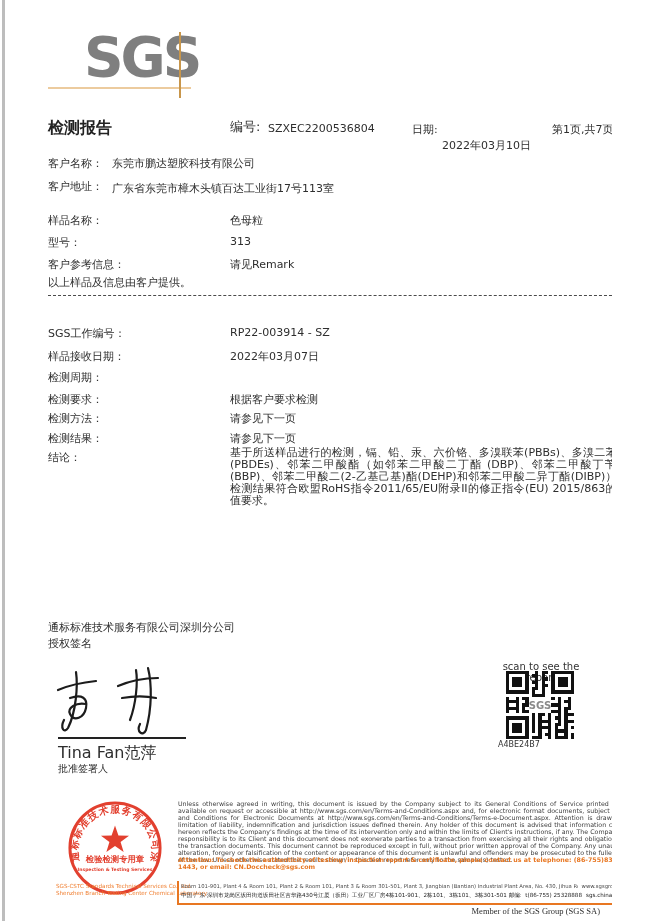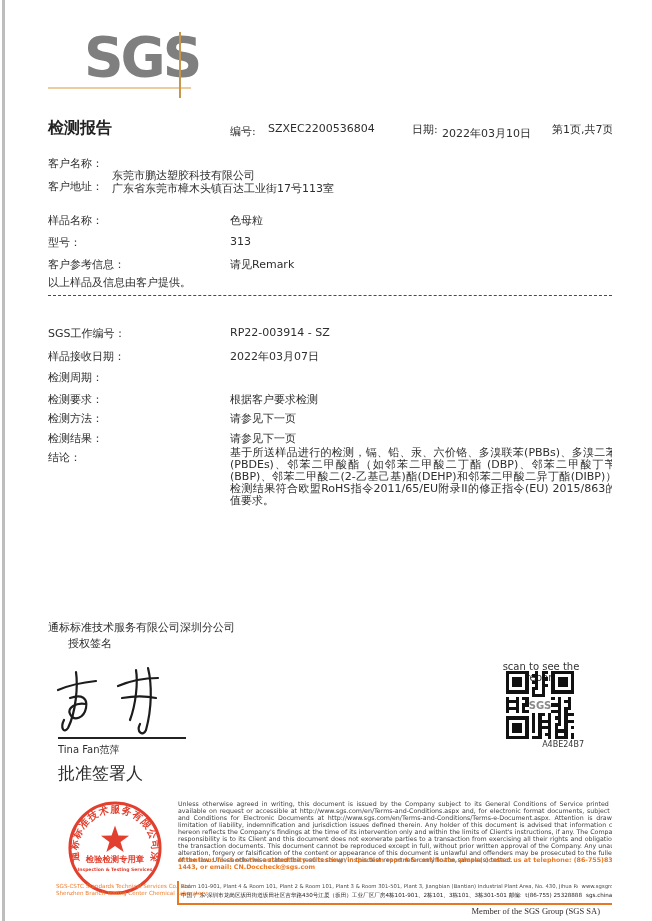--- a/index.html
+++ b/index.html
@@ -8,46 +8,46 @@
   .edge-strip{position:absolute;left:2px;top:0;width:3px;height:100%;background:#bdbdbd;}
 
   
   .logo-text{position:absolute;left:84px;top:30px;font-size:55px;line-height:55px;font-weight:bold;
              color:#7f7f7f;letter-spacing:-3px;font-family:"DejaVu Sans",sans-serif;}
   .logo-hline{position:absolute;left:48px;top:87px;width:143px;height:2px;background:#eccb9e;}
   .logo-vline{position:absolute;left:179px;top:32px;width:2px;height:66px;background:#c8964b;}
 
   .title-row{position:absolute;left:0;top:118px;width:652px;height:22px;}
   .report-title{position:absolute;left:48px;top:0;font-size:16px;font-weight:bold;color:#222;font-family:Liberation Mono, monospace;}
-  .no-label{position:absolute;left:230px;top:6px;font-size:11px;}
+  .no-label{position:absolute;left:230px;top:0;font-size:13px;}
   .no-value{position:absolute;left:268px;top:4px;font-size:11px;text-align:right;}
   .date-label{position:absolute;left:412px;top:4px;font-size:11px;}
-  .date-value{position:absolute;left:442px;top:8px;font-size:11px;}
+  .date-value{position:absolute;left:442px;top:20px;font-size:11px;}
   .page-info{position:absolute;left:552px;top:4px;font-size:11px;}
 
   .lbl{position:absolute;left:48px;font-size:11px;white-space:nowrap;}
   .val{position:absolute;font-size:11px;white-space:nowrap;}
   .val-near{left:112px;}
   .val-col{left:230px;}
 
   .dashed-sep{position:absolute;left:48px;top:295px;width:574px;border-top:1.5px dashed #4a4a4a;}
 
   .conclusion{position:absolute;left:230px;top:447px;width:398px;font-size:11px;line-height:12px;
               color:#2e2e2e;text-align:justify;}
 
   .sig-company{position:absolute;left:48px;top:620px;font-size:11px;}
-  .sig-auth{position:absolute;left:48px;top:636px;font-size:11px;margin-left:20px;}
+  .sig-auth{position:absolute;left:48px;top:636px;font-size:11px;}
   .sig-image{position:absolute;left:52px;top:664px;width:140px;height:74px;}
   .sig-line{position:absolute;left:58px;top:737px;width:128px;height:1.5px;background:#222;}
-  .sig-name{position:absolute;left:58px;top:743px;font-size:10px;}
-  .sig-role{position:absolute;left:58px;top:762px;font-size:17px;}
+  .sig-name{position:absolute;left:58px;top:743px;font-size:16px;}
+  .sig-role{position:absolute;left:58px;top:762px;font-size:10px;}
 
   .qr-caption{position:absolute;left:498px;top:661px;width:86px;text-align:center;font-size:10px;color:#333;}
   .qr-box{position:absolute;left:506px;top:671px;width:68px;height:68px;}
-  .qr-text{position:absolute;left:498px;top:740px;width:86px;text-align:right;font-size:8px;color:#333;}
+  .qr-text{position:absolute;left:498px;top:740px;width:86px;text-align:left;font-size:8px;color:#333;}
 
   
   .stamp{position:absolute;left:66px;top:799px;width:98px;height:98px;opacity:.92;}
   .footer-co{position:absolute;left:56px;top:883px;width:122px;font-size:5.6px;line-height:7px;
              color:#ef7d2e;white-space:nowrap;}
   .legal{position:absolute;left:178px;top:800px;width:462px;font-size:6.3px;line-height:7px;
          color:#3d3d3d;text-align:justify;}
   .attention{position:absolute;left:178px;top:856px;width:462px;font-size:6.3px;line-height:7px;
              color:#e87722;font-weight:bold;}
   .addr1{position:absolute;left:181px;top:883px;width:460px;font-size:5.3px;color:#4b4b4b;
@@ -73,21 +73,21 @@
   <div class="title-row">
     <span class="report-title">检测报告</span>
     <span class="no-label">编号:</span>
     <span class="no-value">SZXEC2200536804</span>
     <span class="date-label">日期:</span>
     <span class="date-value">2022年03月10日</span>
     <span class="page-info">第1页,共7页</span>
   </div>
 
   <span class="lbl" style="top:156px">客户名称：</span>
-  <span class="val val-near" style="top:168px">东莞市鹏达塑胶科技有限公司</span>
+  <span class="val val-near" style="top:156px">东莞市鹏达塑胶科技有限公司</span>
   <span class="lbl" style="top:179px">客户地址：</span>
   <span class="val val-near" style="top:181px">广东省东莞市樟木头镇百达工业街17号113室</span>
 
   <span class="lbl" style="top:213px">样品名称：</span>
   <span class="val val-col" style="top:213px">色母粒</span>
   <span class="lbl" style="top:235px">型号：</span>
   <span class="val val-col" style="top:235px">313</span>
   <span class="lbl" style="top:257px">客户参考信息：</span>
   <span class="val val-col" style="top:257px">请见Remark</span>
   <span class="lbl" style="top:275px">以上样品及信息由客户提供。</span>

